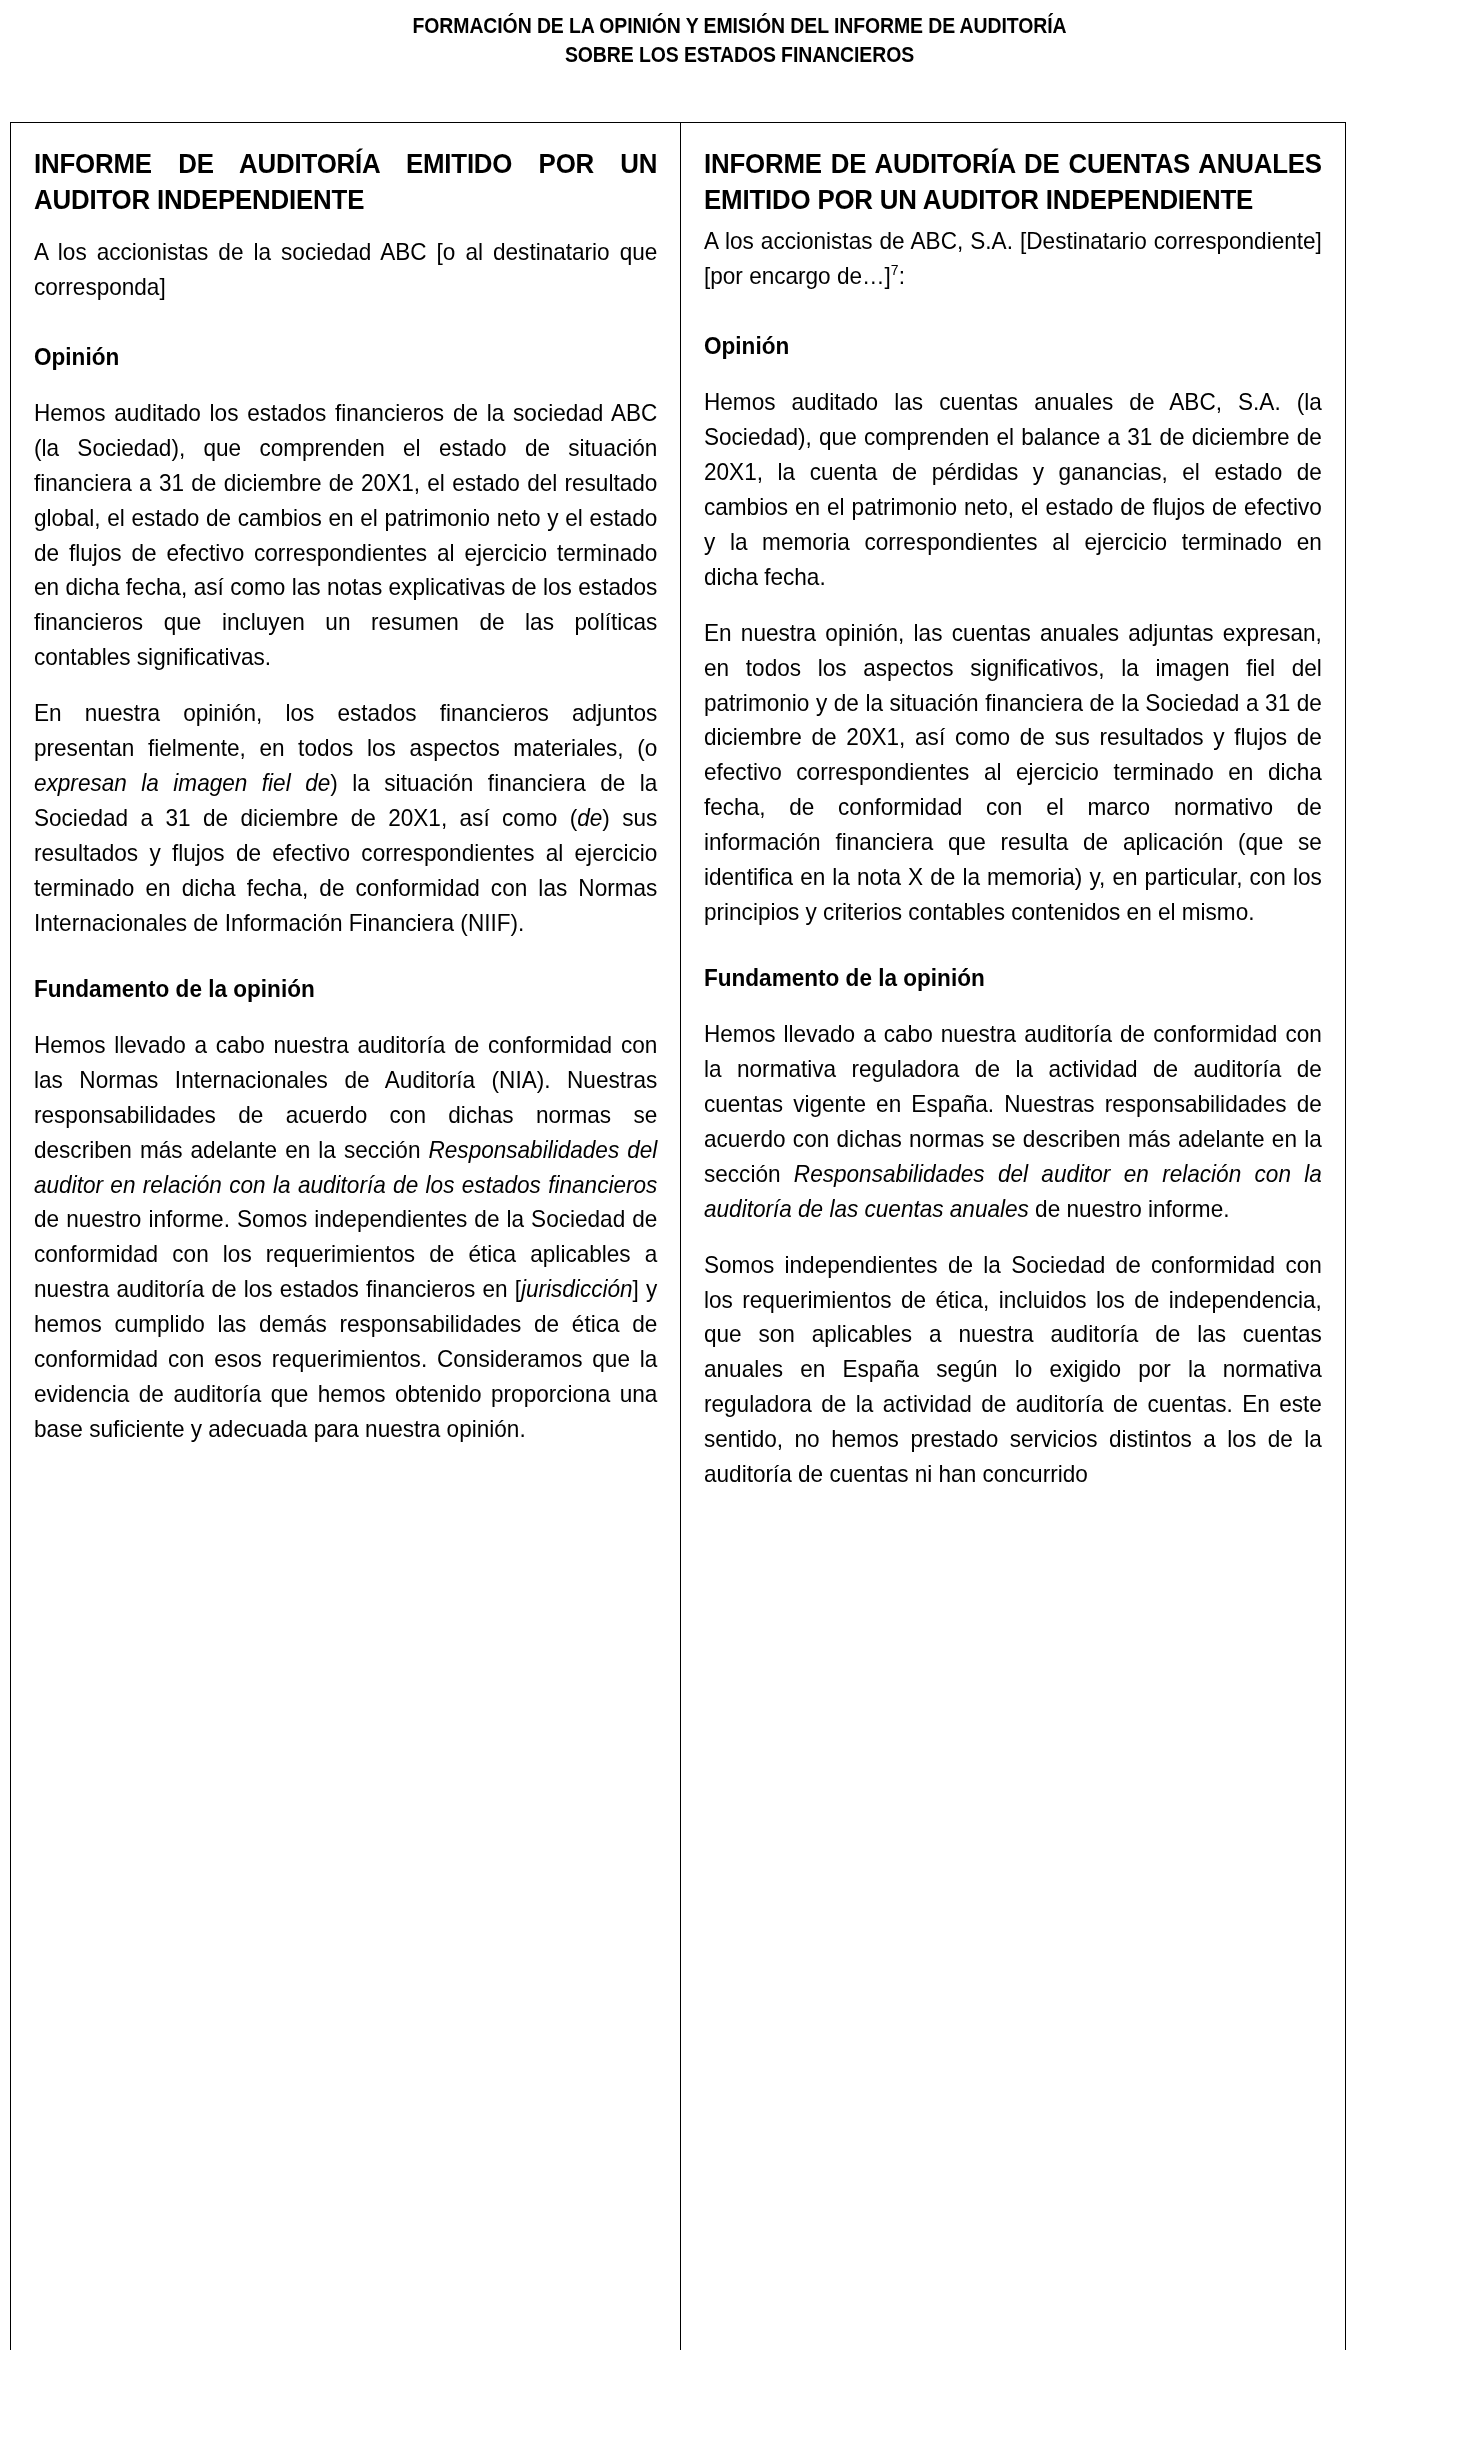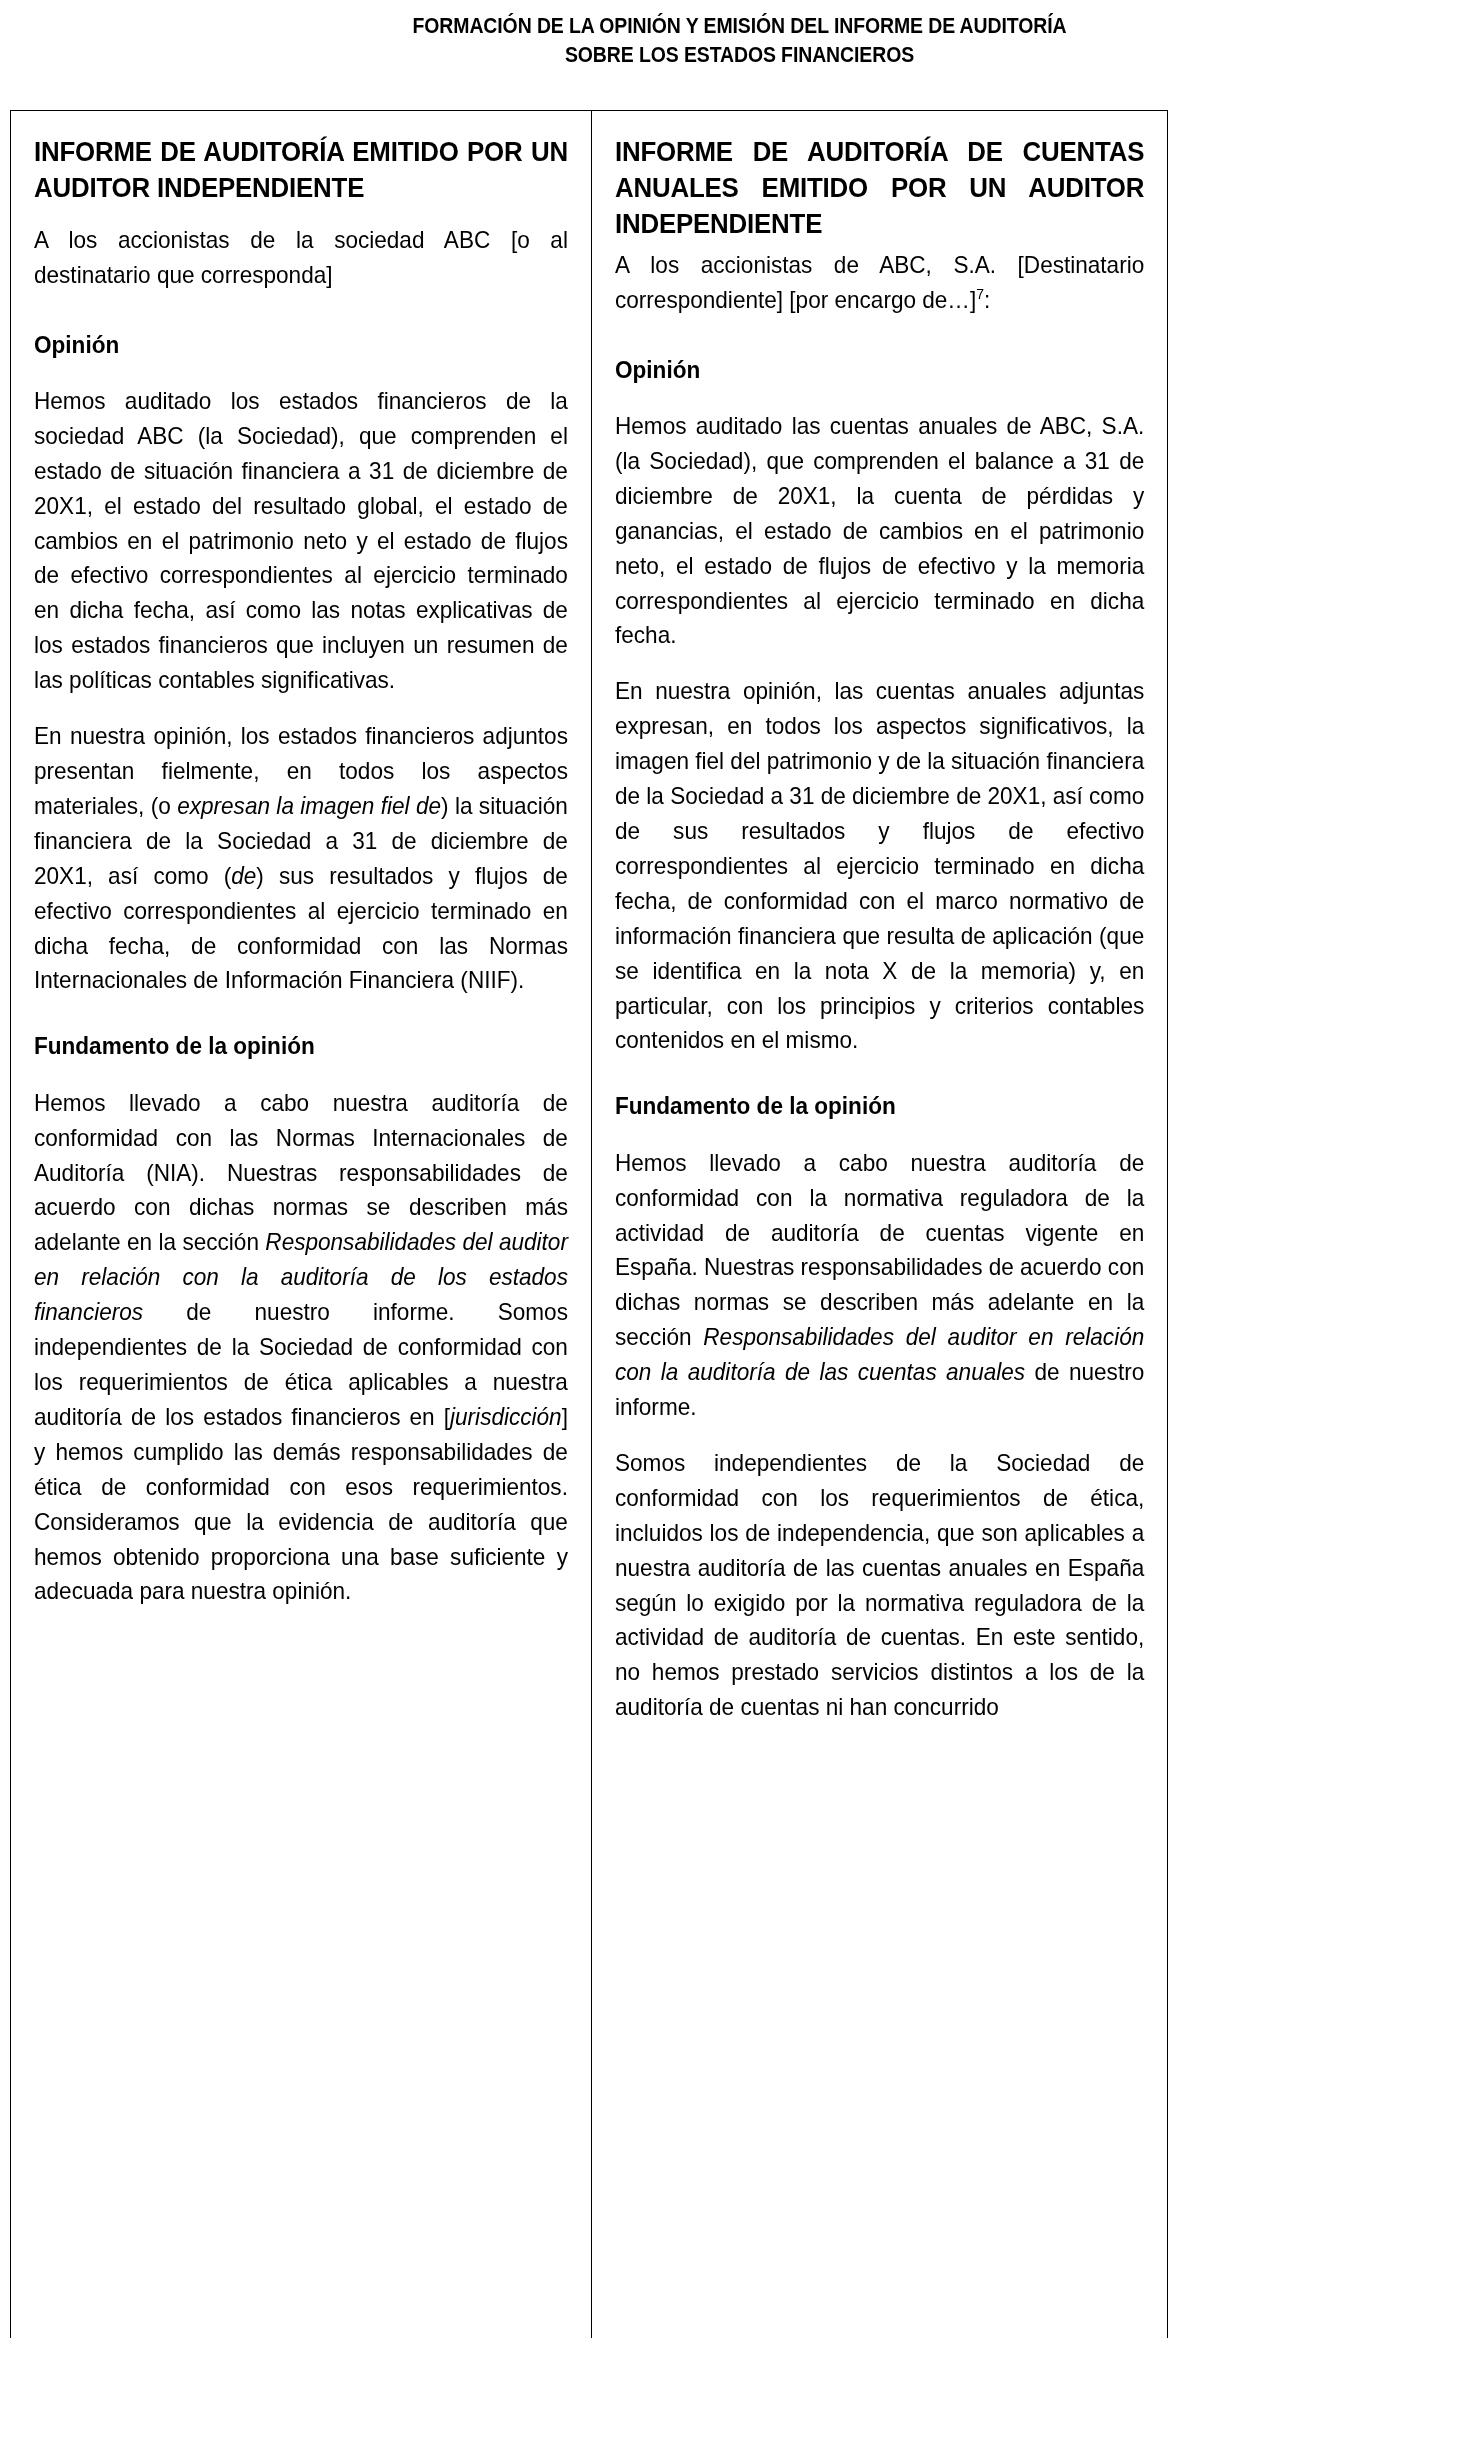--- a/index.html
+++ b/index.html
@@ -36,23 +36,23 @@
     line-height: 1.26;
     letter-spacing: -0.1px;
     transform: scaleX(0.86);
     transform-origin: center top;
   }
   .doc-header .hl { display: block; white-space: nowrap; }
 
   
   .compare-table {
     position: absolute;
-    top: 110px;
+    top: 122px;
     left: 9.8px;
-    width: 1158px;
+    width: 1336px;
     height: 2228px;
     box-sizing: border-box;
     border: 1.8px solid #000;
     border-bottom: none;
     display: flex;
     overflow: hidden;
     background: #fff;
   }
   .col {
     box-sizing: border-box;

